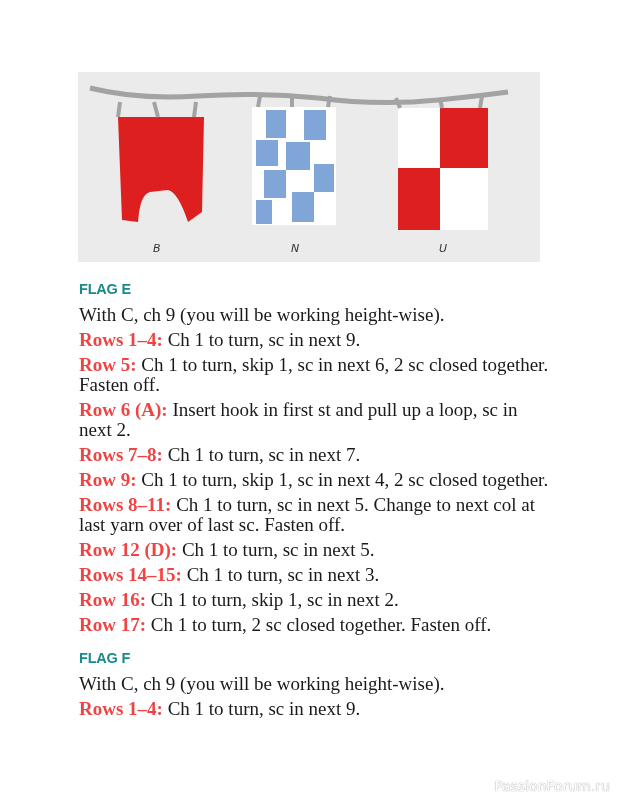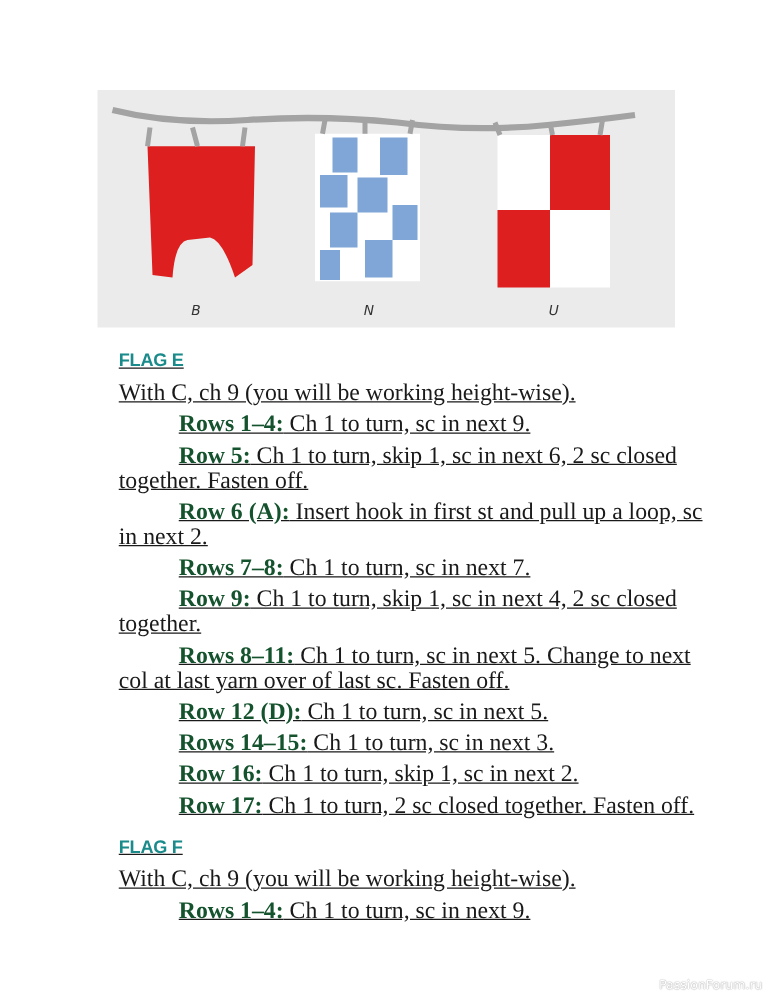--- a/index.html
+++ b/index.html
@@ -1,25 +1,25 @@
 <!DOCTYPE html>
 <html><head>
 <meta charset="utf-8">
 <style>
   html, body { margin:0; padding:0; background:#ffffff; }
   body { width:618px; height:800px; position:relative; overflow:hidden; font-family:"Liberation Serif", serif; color:#1a1a1a; }
   .photo { position:absolute; left:78px; top:72px; width:462px; height:190px; background:#ebebeb; overflow:hidden; }
   .photo svg { position:absolute; left:0; top:0; }
   .flag-label { position:absolute; top:170px; font-family:"DejaVu Sans", sans-serif; font-style:italic; font-size:11px; color:#333; }
-  .content { position:absolute; left:95px; top:281px; width:470px;text-decoration:underline; }
+  .content { position:absolute; left:79px; top:281px; width:470px; }
   .heading { font-family:"Liberation Sans", sans-serif; font-weight:bold; color:#1a8a8a; font-size:14.5px; letter-spacing:-0.2px; margin:0 0 8px 0; }
   .para { font-size:19px; line-height:20px; margin:0 0 5px 0; }
-  .lbl { color:#14532d; font-weight:bold;margin-left:48px; }
+  .lbl { color:#ef4444; font-weight:bold; }
   .gap { height:10px; }
-  .watermark { position:absolute; right:8px; bottom:6px; font-family:"DejaVu Sans", sans-serif; font-size:10px; color:#fff; text-shadow:0 0 1px #aaa, 0 0 1px #aaa; }
+  .watermark { position:absolute; right:8px; bottom:6px; font-family:"DejaVu Sans", sans-serif; font-size:14px; color:#fff; text-shadow:0 0 1px #aaa, 0 0 1px #aaa; }
 </style>
 </head>
 <body>
 
 <div class="photo">
   <svg width="462" height="190" viewBox="0 0 462 190">
 
     <path d="M12,16 Q60,28 120,24 Q180,20 240,26 Q300,34 360,28 Q400,24 430,20" stroke="#a3a3a3" stroke-width="5" fill="none"></path>
 
     <path d="M40,45 L126,45 L124,140 L110,150 Q100,120 90,118 L72,120 Q62,122 60,150 L44,148 Z" fill="#dd1f1f"></path>

